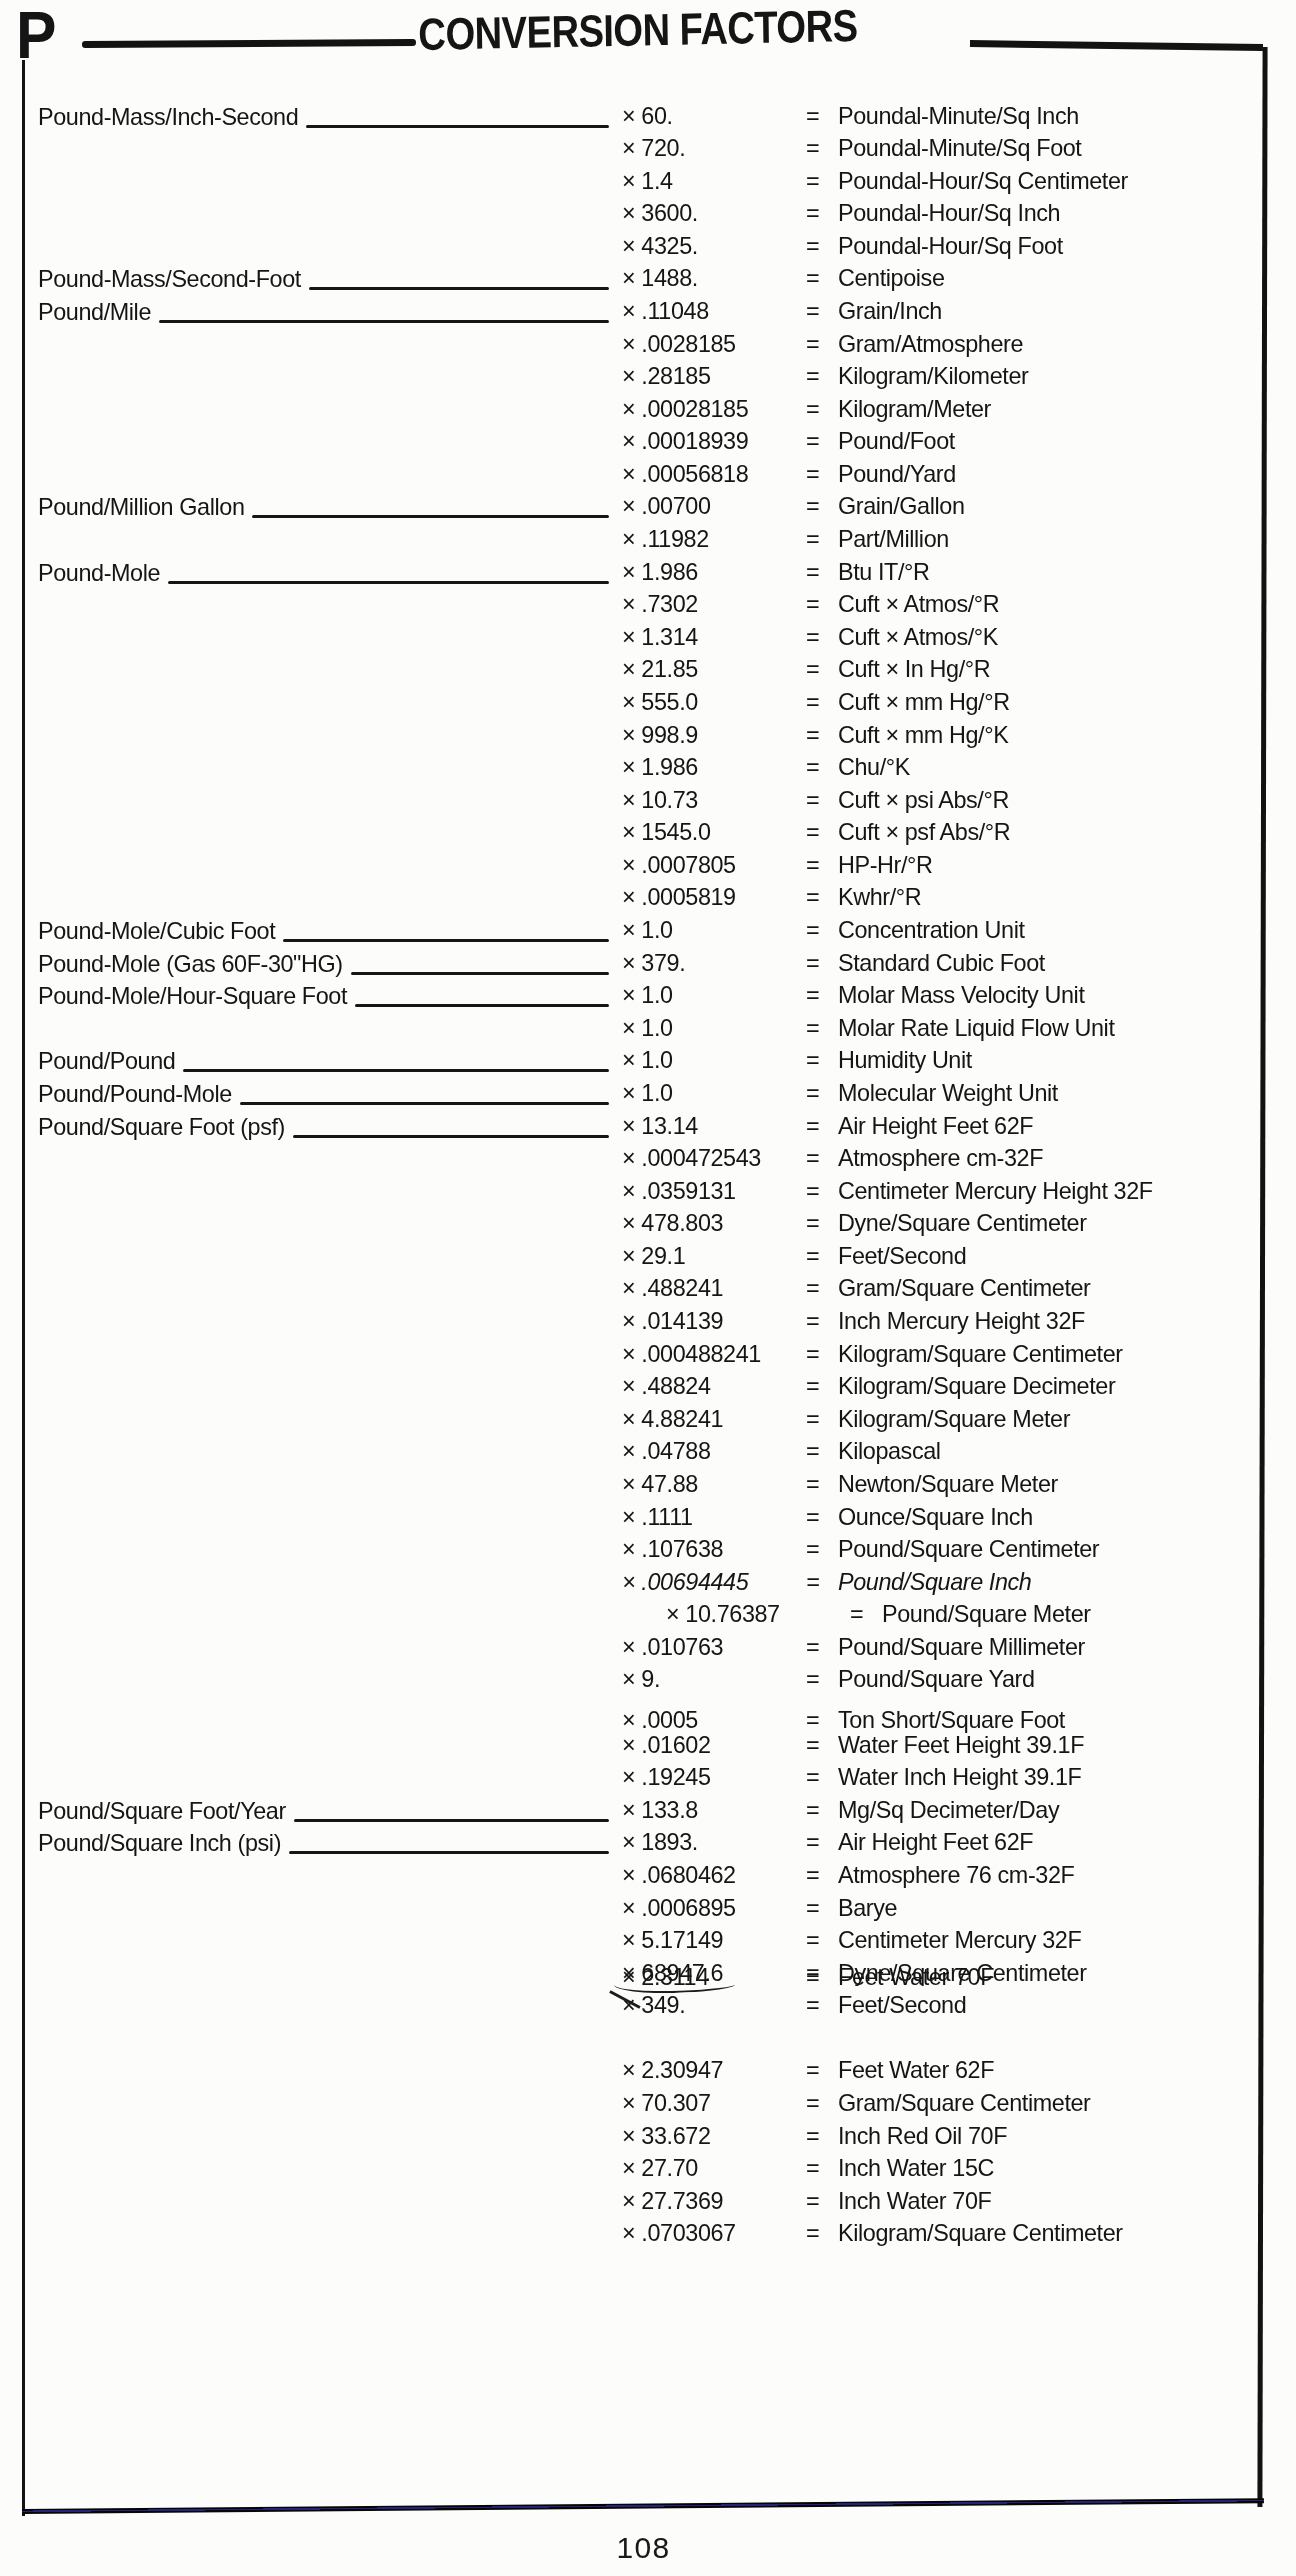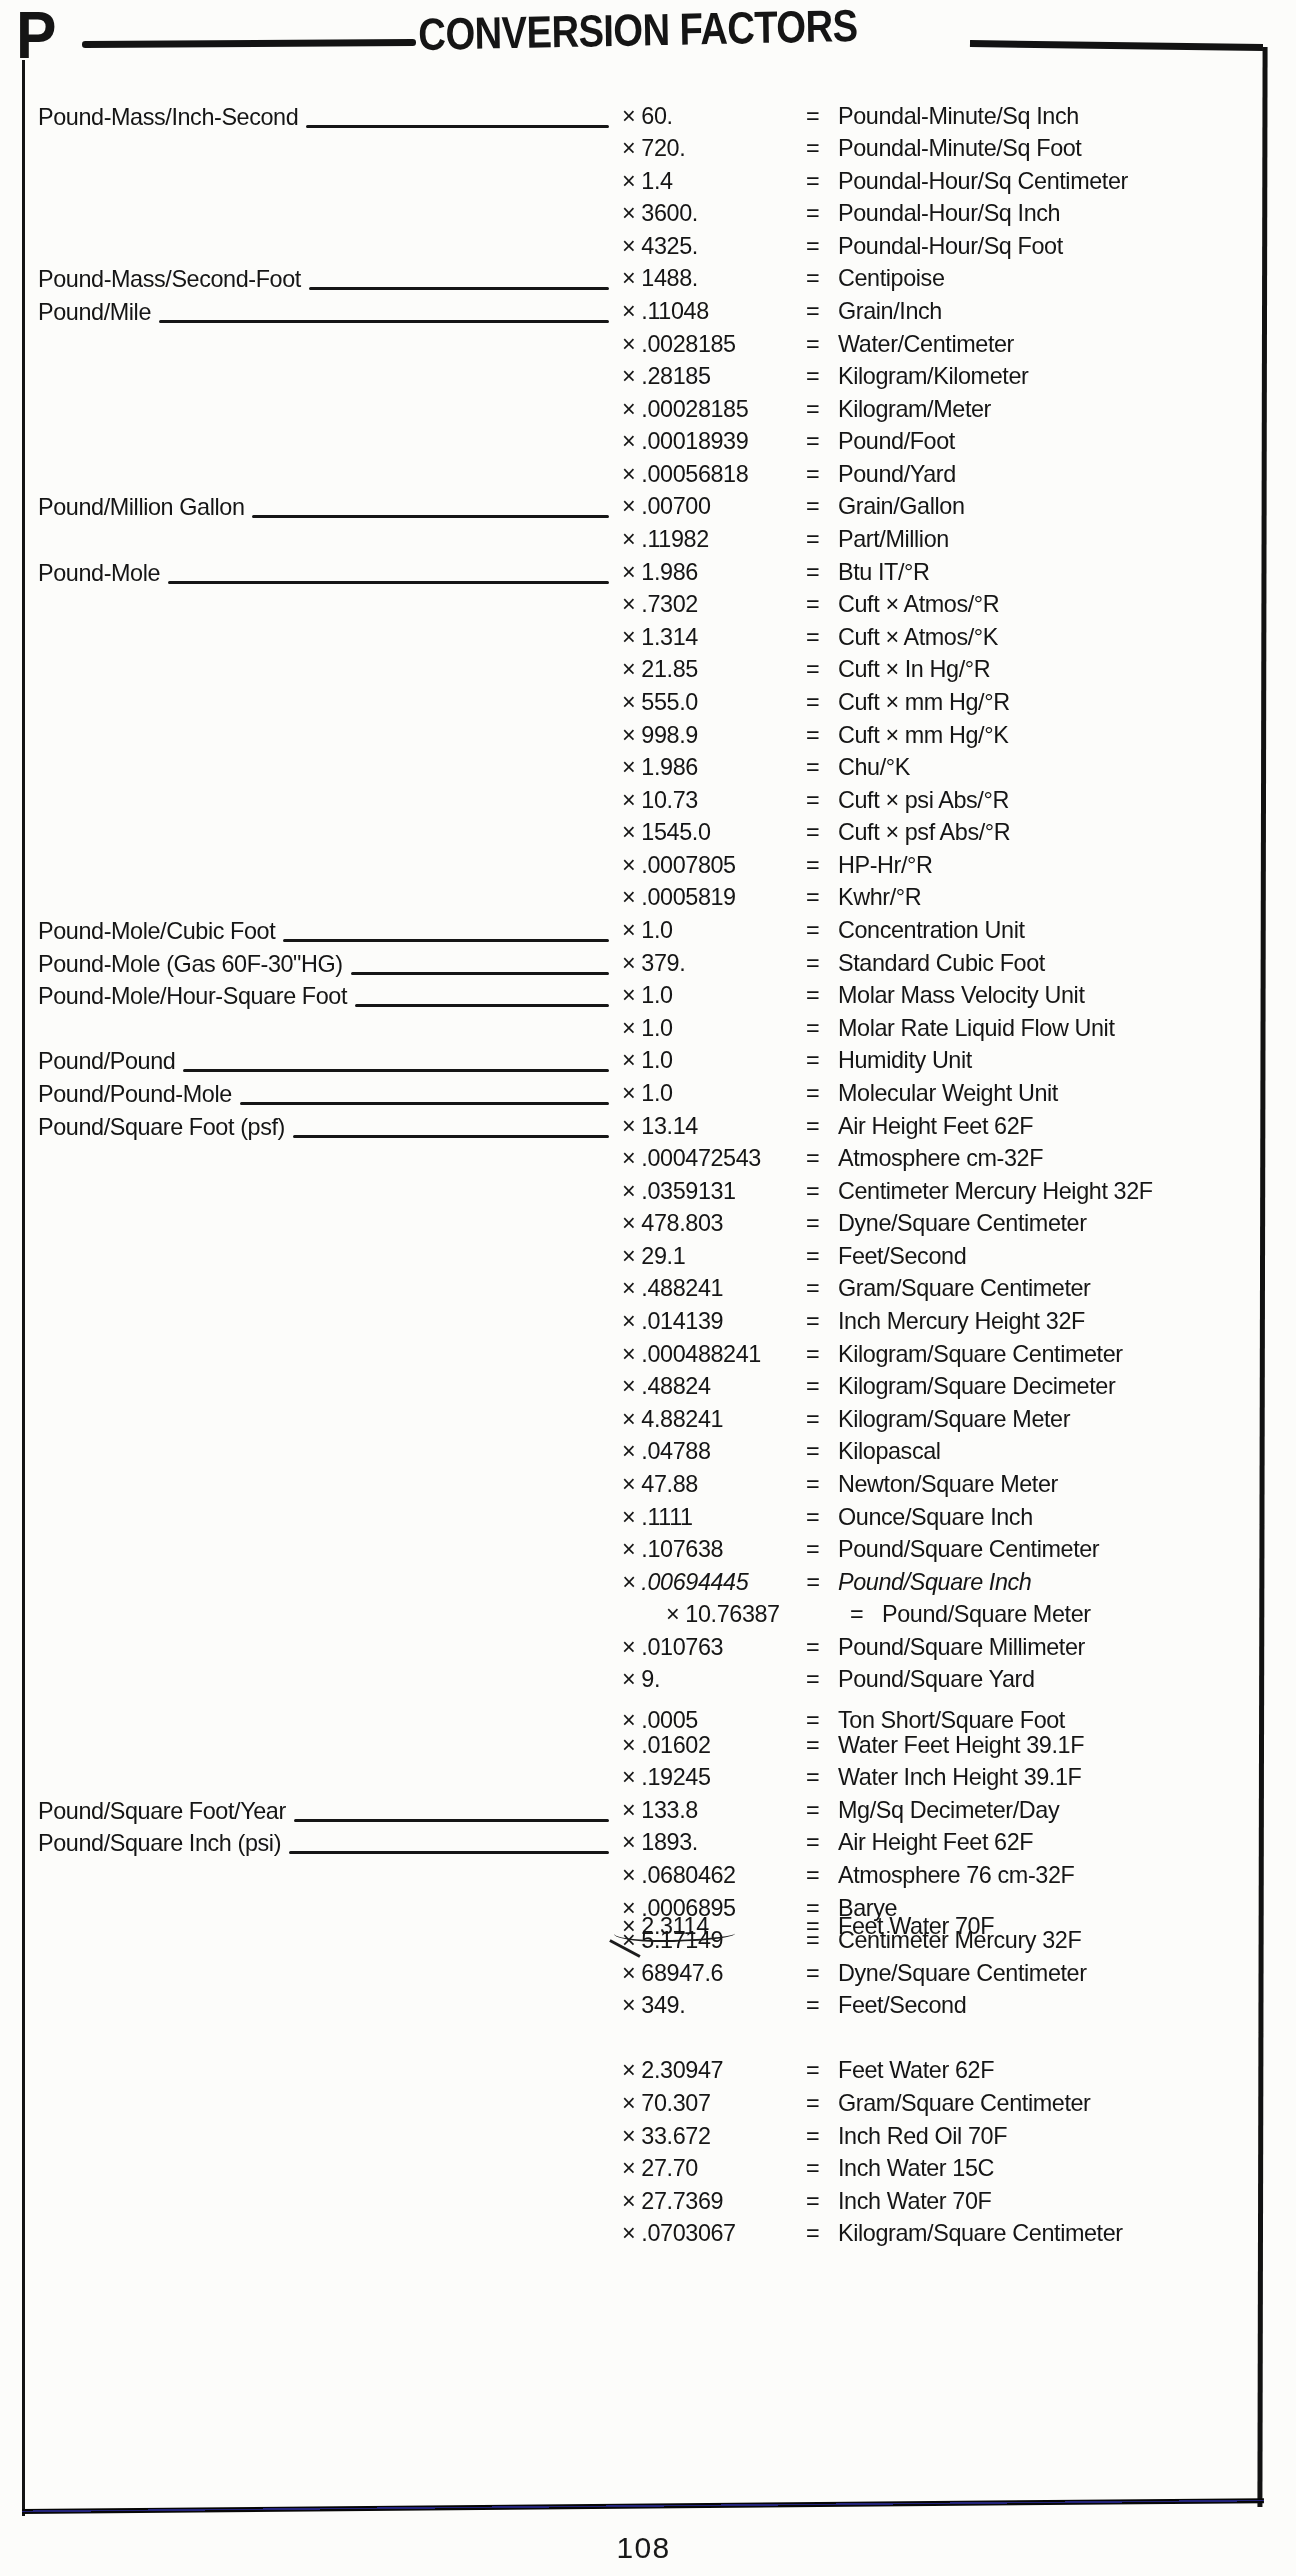--- a/index.html
+++ b/index.html
@@ -144,21 +144,21 @@
       <span class="leader"></span>
     </div>
     <span class="cell factor">× .11048</span>
     <span class="cell eq">=</span>
     <span class="cell result">Grain/Inch</span>
   </div>
       <div class="row" style="top: 328px; padding-left: 44px;">
 
     <span class="cell factor">× .0028185</span>
     <span class="cell eq">=</span>
-    <span class="cell result">Water/Centimeter</span>
+    <span class="cell result">Gram/Atmosphere</span>
   </div>
       <div class="row" style="top: 360px;">
 
     <span class="cell factor">× .28185</span>
     <span class="cell eq">=</span>
     <span class="cell result">Kilogram/Kilometer</span>
   </div>
       <div class="row" style="top: 393px;">
 
     <span class="cell factor">× .00028185</span>
@@ -482,21 +482,21 @@
     <span class="cell factor">× 68947.6</span>
     <span class="cell eq">=</span>
     <span class="cell result">Dyne/Square Centimeter</span>
   </div>
       <div class="row" style="top: 1989px;">
 
     <span class="cell factor">× 349.</span>
     <span class="cell eq">=</span>
     <span class="cell result">Feet/Second</span>
   </div>
-      <div class="row" style="top: 1910px;">
+      <div class="row" style="top: 1961px;">
     
     <span class="cell factor marked">× 2.3114</span>
     <span class="cell eq">=</span>
     <span class="cell result">Feet Water 70F</span>
   </div>
       <div class="row" style="top: 2054px;">
 
     <span class="cell factor">× 2.30947</span>
     <span class="cell eq">=</span>
     <span class="cell result">Feet Water 62F</span>

